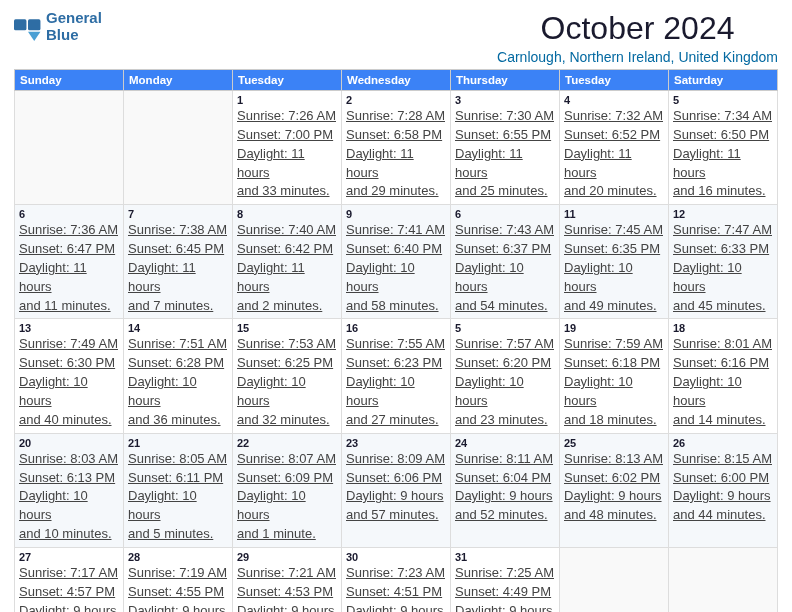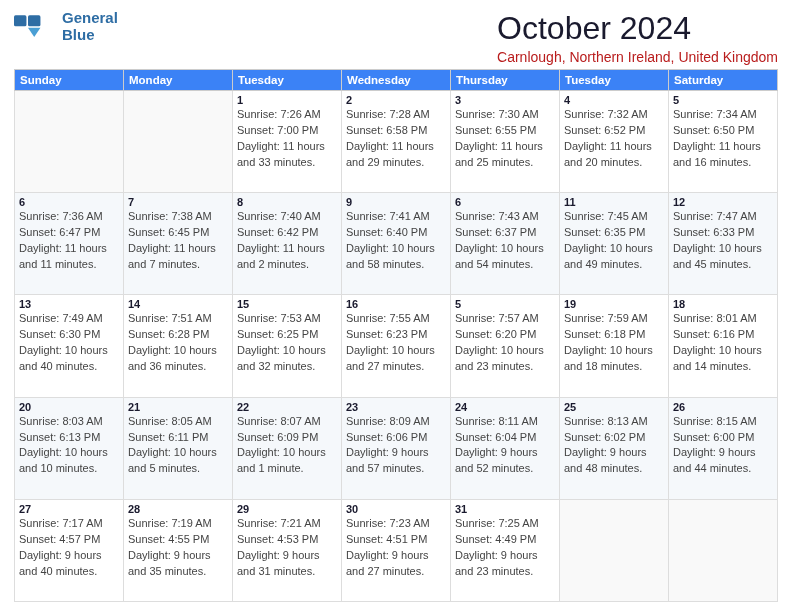--- a/index.html
+++ b/index.html
@@ -18,47 +18,47 @@
       flex-direction: column;
     }
     .header {
       display: flex;
       justify-content: space-between;
       align-items: flex-start;
       margin-bottom: 4px;
     }
     .logo {
       display: flex;
-      align-items: center;
-      gap: 20px;
+      align-items: flex-end;
+      gap: 4px;
     }
     .logo-text {
       font-size: 15px;
       font-weight: bold;
       color: #1a1a2e;
       line-height: 1.1;
     }
     .logo-text span {
       color: #2e6da4;
     }
     .logo-icon {
       width: 28px;
       height: 24px;
     }
     .title-block {
-      text-align: left;
+      text-align: center;
     }
     .month-title {
       font-size: 32px;
       font-weight: normal;
       color: #1a1a2e;
     }
     .location-title {
       font-size: 14px;
-      color: #b91c1c;
+      color: #0369a1;
       margin-top: 2px;
     }
     .calendar {
       flex: 1;
       border-collapse: collapse;
       width: 100%;
       table-layout: fixed;
     }
     .calendar th {
       background: #2e6da4;
@@ -85,23 +85,24 @@
     }
     .calendar thead tr th { background: #3b82f6; }
     .day-num {
       font-size: 11px;
       font-weight: bold;
       color: #1a1a2e;
       display: block;
       margin-bottom: 1px;
     }
     .day-info {
-      font-size: 11px;
+      font-size: 13px;
       color: #444;
       line-height: 1.45;
+      text-decoration: underline;
     }
     .empty-cell {
       background: #f9f9f9 !important;
     }
   </style>
 </head>
 <body>
 
 <div class="page">
   <div class="header">

